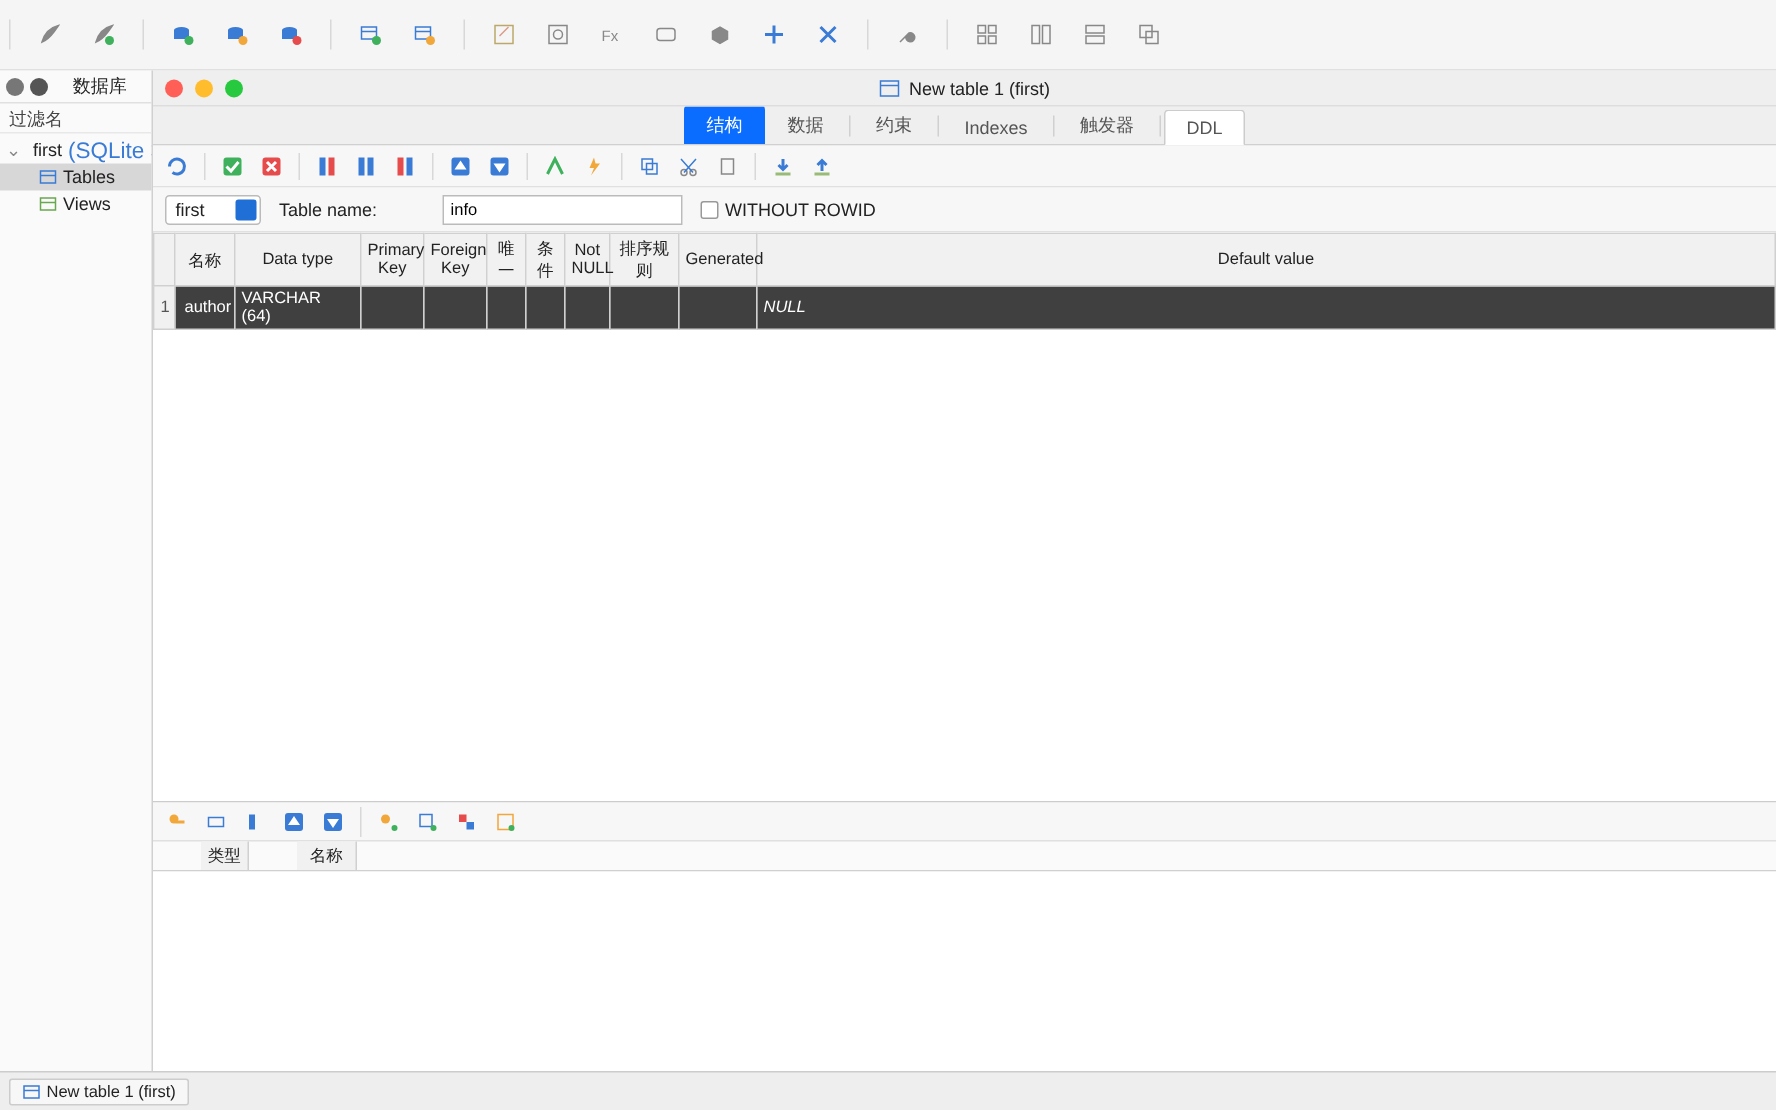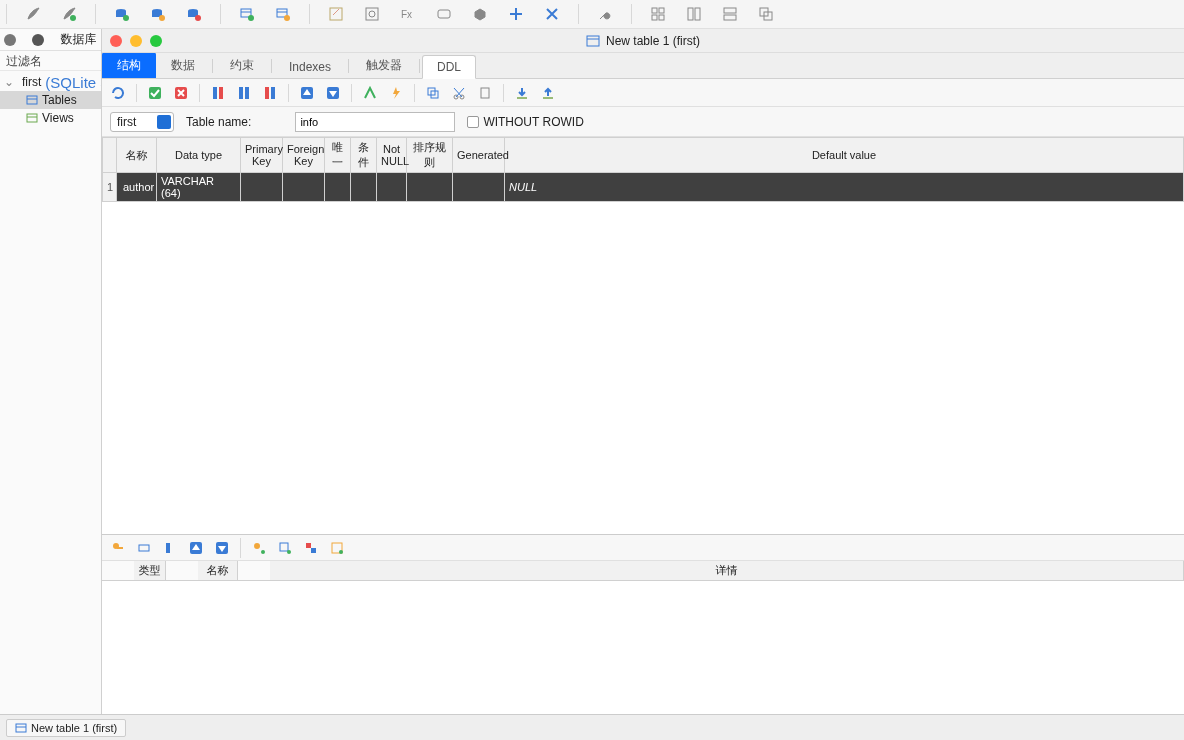--- a/index.html
+++ b/index.html
@@ -1,32 +1,32 @@
 <!DOCTYPE html>
 <html><head>
 <meta charset="utf-8">
 <style>
 * { box-sizing: border-box; margin: 0; padding: 0; font-family: -apple-system, "Helvetica Neue", Arial, sans-serif; }
 body { width: 1184px; height: 740px; background: #f0f0f0; overflow: hidden; font-size: 12px; color: #222; display: flex; flex-direction: column; }
 
 
-.main-toolbar { height: 29px; display: flex; align-items: center; padding: 0 4px; background: #f5f5f5; border-bottom: 1px solid #e0e0e0; gap: 12px; }
+.main-toolbar { height: 47px; display: flex; align-items: center; padding: 0 4px; background: #f5f5f5; border-bottom: 1px solid #e0e0e0; gap: 12px; }
 .tb-sep { width: 1px; height: 20px; background: #d8d8d8; margin: 0 2px; }
 .tb-btn { width: 24px; height: 24px; display: flex; align-items: center; justify-content: center; border-radius: 3px; cursor: pointer; }
 .tb-btn svg { width: 16px; height: 16px; }
 .gray { fill: #888; stroke: #888; }
 .blue { fill: #3a7bd5; }
 .green { fill: #3fb15d; }
 .orange { fill: #f2a73b; }
 .red { fill: #e64c4c; }
 
 
 .split { flex: 1; display: flex; min-height: 0; }
 .sidebar { width: 102px; border-right: 1px solid #d0d0d0; background: #fafafa; display: flex; flex-direction: column; }
-.sb-head { height: 22px; display: flex; align-items: center; padding: 0 4px; gap: 16px; border-bottom: 1px solid #e0e0e0; font-size: 12px; }
+.sb-head { height: 22px; display: flex; align-items: center; padding: 0 4px; gap: 4px; border-bottom: 1px solid #e0e0e0; font-size: 12px; }
 .sb-head .circ { width: 12px; height: 12px; border-radius: 50%; background: #999; display: inline-block; }
 .sb-filter { height: 20px; padding: 2px 6px; font-size: 12px; color: #444; border-bottom: 1px solid #e8e8e8; }
 .sb-tree { flex: 1; padding-top: 2px; }
 .tree-row { display: flex; align-items: center; height: 18px; padding-left: 4px; gap: 4px; font-size: 12px; white-space: nowrap; overflow: hidden; }
 .tree-row.sel { background: #d7d7d7; }
 .tree-row.indent1 { padding-left: 26px; }
 .caret { width: 10px; display: inline-block; color: #888; }
 .db-ico { width: 12px; height: 12px; }
 .sqlite-lbl { color: #3a7bd5; font-size: 15px; }
 .tbl-ico { width: 12px; height: 12px; }
@@ -34,21 +34,21 @@
 
 .main { flex: 1; display: flex; flex-direction: column; min-width: 0; }
 .editor-title { height: 24px; display: flex; align-items: center; justify-content: center; position: relative; background: #efefef; border-bottom: 1px solid #ddd; }
 .traffic { position: absolute; left: 8px; display: flex; gap: 8px; }
 .tl { width: 12px; height: 12px; border-radius: 50%; }
 .tl.r { background: #ff5f56; }
 .tl.y { background: #ffbd2e; }
 .tl.g { background: #27c93f; }
 .ed-title-lbl { display: flex; align-items: center; gap: 6px; font-size: 12px; }
 
-.tabs { height: 26px; display: flex; align-items: flex-end; justify-content: flex-start; gap: 0; background: #efefef; border-bottom: 1px solid #d0d0d0; }
+.tabs { height: 26px; display: flex; align-items: flex-end; justify-content: center; gap: 0; background: #efefef; border-bottom: 1px solid #d0d0d0; }
 .tab { padding: 4px 14px; font-size: 12px; border: 1px solid transparent; border-bottom: none; color: #555; cursor: pointer; }
 .tab.active { background: #0a6dff; color: #fff; border-radius: 3px 3px 0 0; }
 .tab.ddl { background: #fff; border: 1px solid #ccc; border-bottom: 1px solid #fff; border-radius: 3px 3px 0 0; margin-bottom: -1px; }
 .tab-sep { width: 1px; height: 14px; background: #d0d0d0; margin: 0 2px; align-self: center; }
 
 .sub-tb { height: 28px; display: flex; align-items: center; padding: 0 6px; gap: 6px; background: #f7f7f7; border-bottom: 1px solid #e0e0e0; }
 .sub-tb .tb-sep { height: 18px; }
 .sub-btn { width: 20px; height: 20px; display: flex; align-items: center; justify-content: center; cursor: pointer; border-radius: 3px; }
 .sub-btn svg { width: 14px; height: 14px; }
 
@@ -495,21 +495,20 @@
         <div class="sub-btn">
             <svg viewBox="0 0 14 14">
               <rect x="2" y="2" width="10" height="10" fill="none" stroke="#f2a73b"></rect>
               <circle cx="11" cy="11" r="2" fill="#3fb15d"></circle>
             </svg>
           </div>
       </div>
       <div class="lower-hdr">
         <div class="lh-cell lh-type">类型</div>
         <div class="lh-cell lh-name">名称</div>
-        <div class="lh-cell lh-det">详情</div>
       </div>
       <div class="lower-body"></div>
     </div>
   </div>
 </div>
 
 <div class="dock">
   <div class="dock-tab">
     <svg width="12" height="12" viewBox="0 0 12 12">
         <rect x="1" y="2" width="10" height="8" fill="none" stroke="#3a7bd5"></rect>

